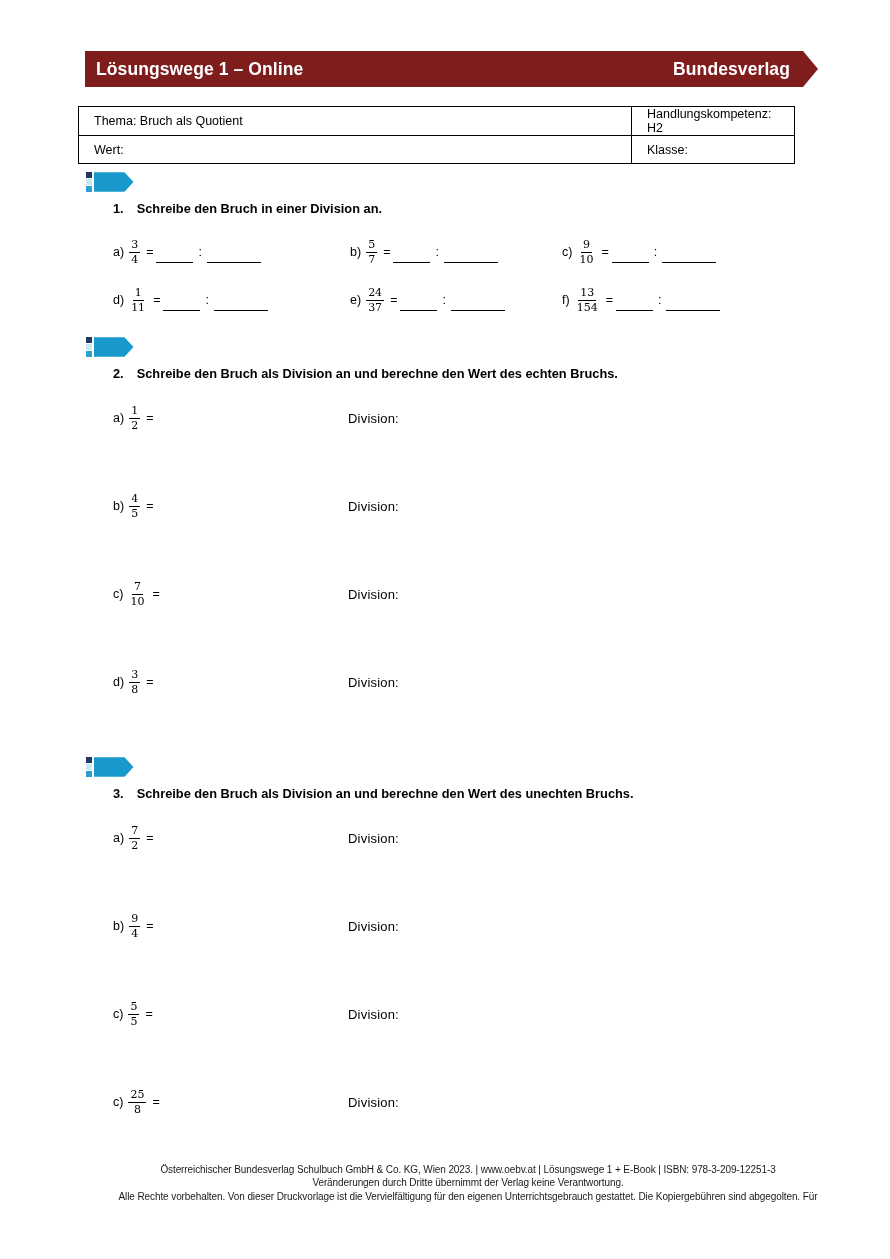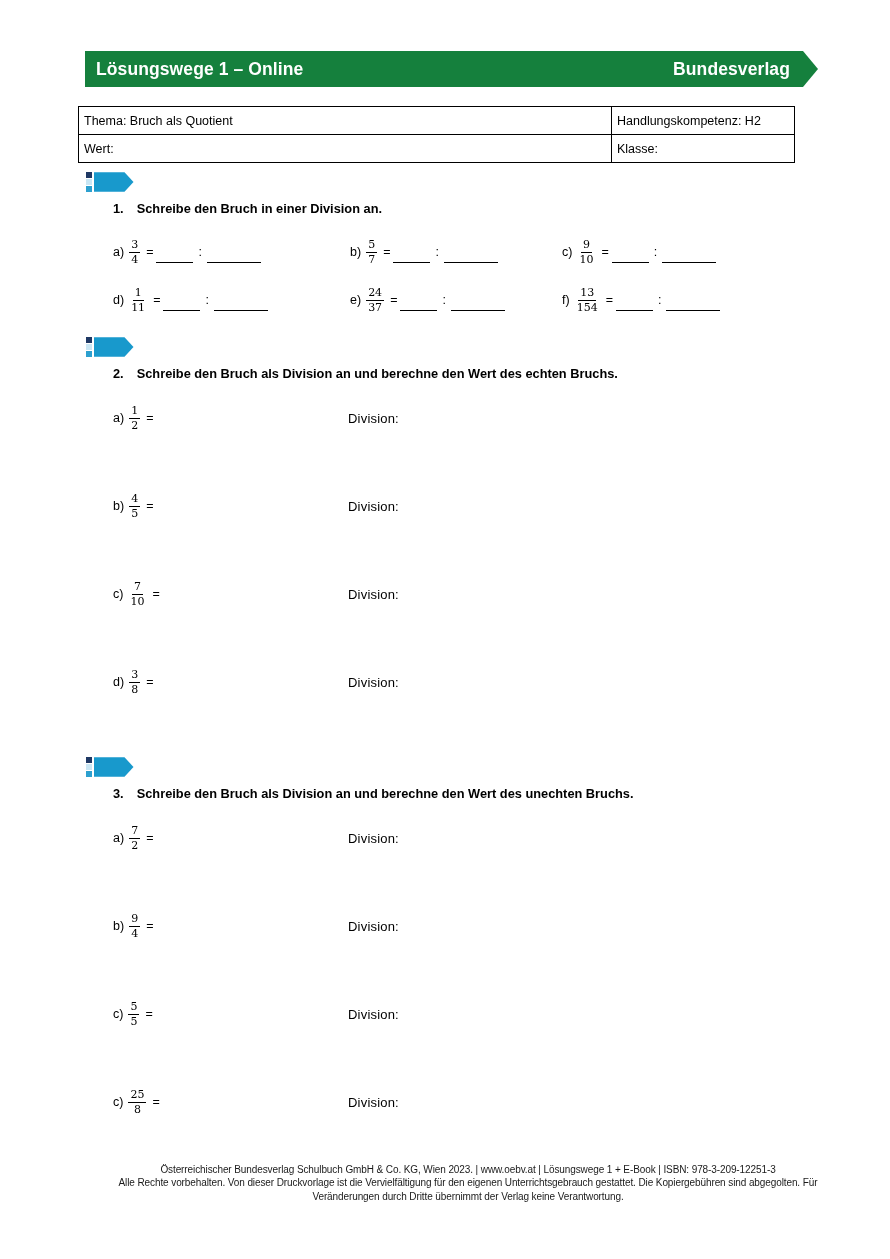--- a/index.html
+++ b/index.html
@@ -4,36 +4,36 @@
 <style>
   html,body { margin:0; padding:0; background:#ffffff; }
   .page {
     position:relative; width:890px; height:1259px; background:#ffffff;
     font-family:"Liberation Sans", sans-serif; color:#000; overflow:hidden;
   }
 
   
   .banner {
     position:absolute; left:85px; top:51px; width:733px; height:36px;
-    background:#15803d;
+    background:#7f1d1d;
     clip-path:polygon(0 0, calc(100% - 15px) 0, 100% 50%, calc(100% - 15px) 100%, 0 100%);
     display:flex; align-items:center; justify-content:space-between;
     padding:0 28px 0 11px; box-sizing:border-box;
   }
   .banner-title, .banner-badge {
     color:#ffffff; font-weight:bold; font-size:17.5px; letter-spacing:0.1px; white-space:nowrap;
   }
 
   
   .info-table {
     position:absolute; left:78px; top:106px; width:717px;
     border-collapse:collapse; table-layout:fixed;
   }
   .info-table td {
-    border:1.5px solid #000; height:27px; padding:0 5px;
+    border:1.5px solid #000; height:27px; padding:0 15px;
     font-size:12.5px; vertical-align:middle; background:#fff;
   }
   .info-table td.left { width:522px; }
 
   
   .pencil { position:absolute; left:86px; display:flex; align-items:center; gap:2px; height:20px; }
   .pencil.icon-1 { top:172px; }
   .pencil.icon-2 { top:337px; }
   .pencil.icon-3 { top:757px; }
   .px-col { display:flex; flex-direction:column; gap:1.5px; }
@@ -304,17 +304,17 @@
     <span class="frac">
         <span class="fnum">25</span>
         <span class="fden">8</span>
       </span>
     <span class="eq">=</span>
   </div>
   <div class="division-label y-ex3-d">Division:</div>
 
   <div class="footer">
     <div>Österreichischer Bundesverlag Schulbuch GmbH &amp; Co. KG, Wien 2023. | www.oebv.at | Lösungswege 1 + E-Book | ISBN: 978-3-209-12251-3</div>
+    <div>Veränderungen durch Dritte übernimmt der Verlag keine Verantwortung.</div>
     <div>Alle Rechte vorbehalten. Von dieser Druckvorlage ist die Vervielfältigung für den eigenen Unterrichtsgebrauch gestattet.  Die Kopiergebühren sind abgegolten. Für</div>
-    <div>Veränderungen durch Dritte übernimmt der Verlag keine Verantwortung.</div>
   </div>
 
 </div>
 
 </body></html>

